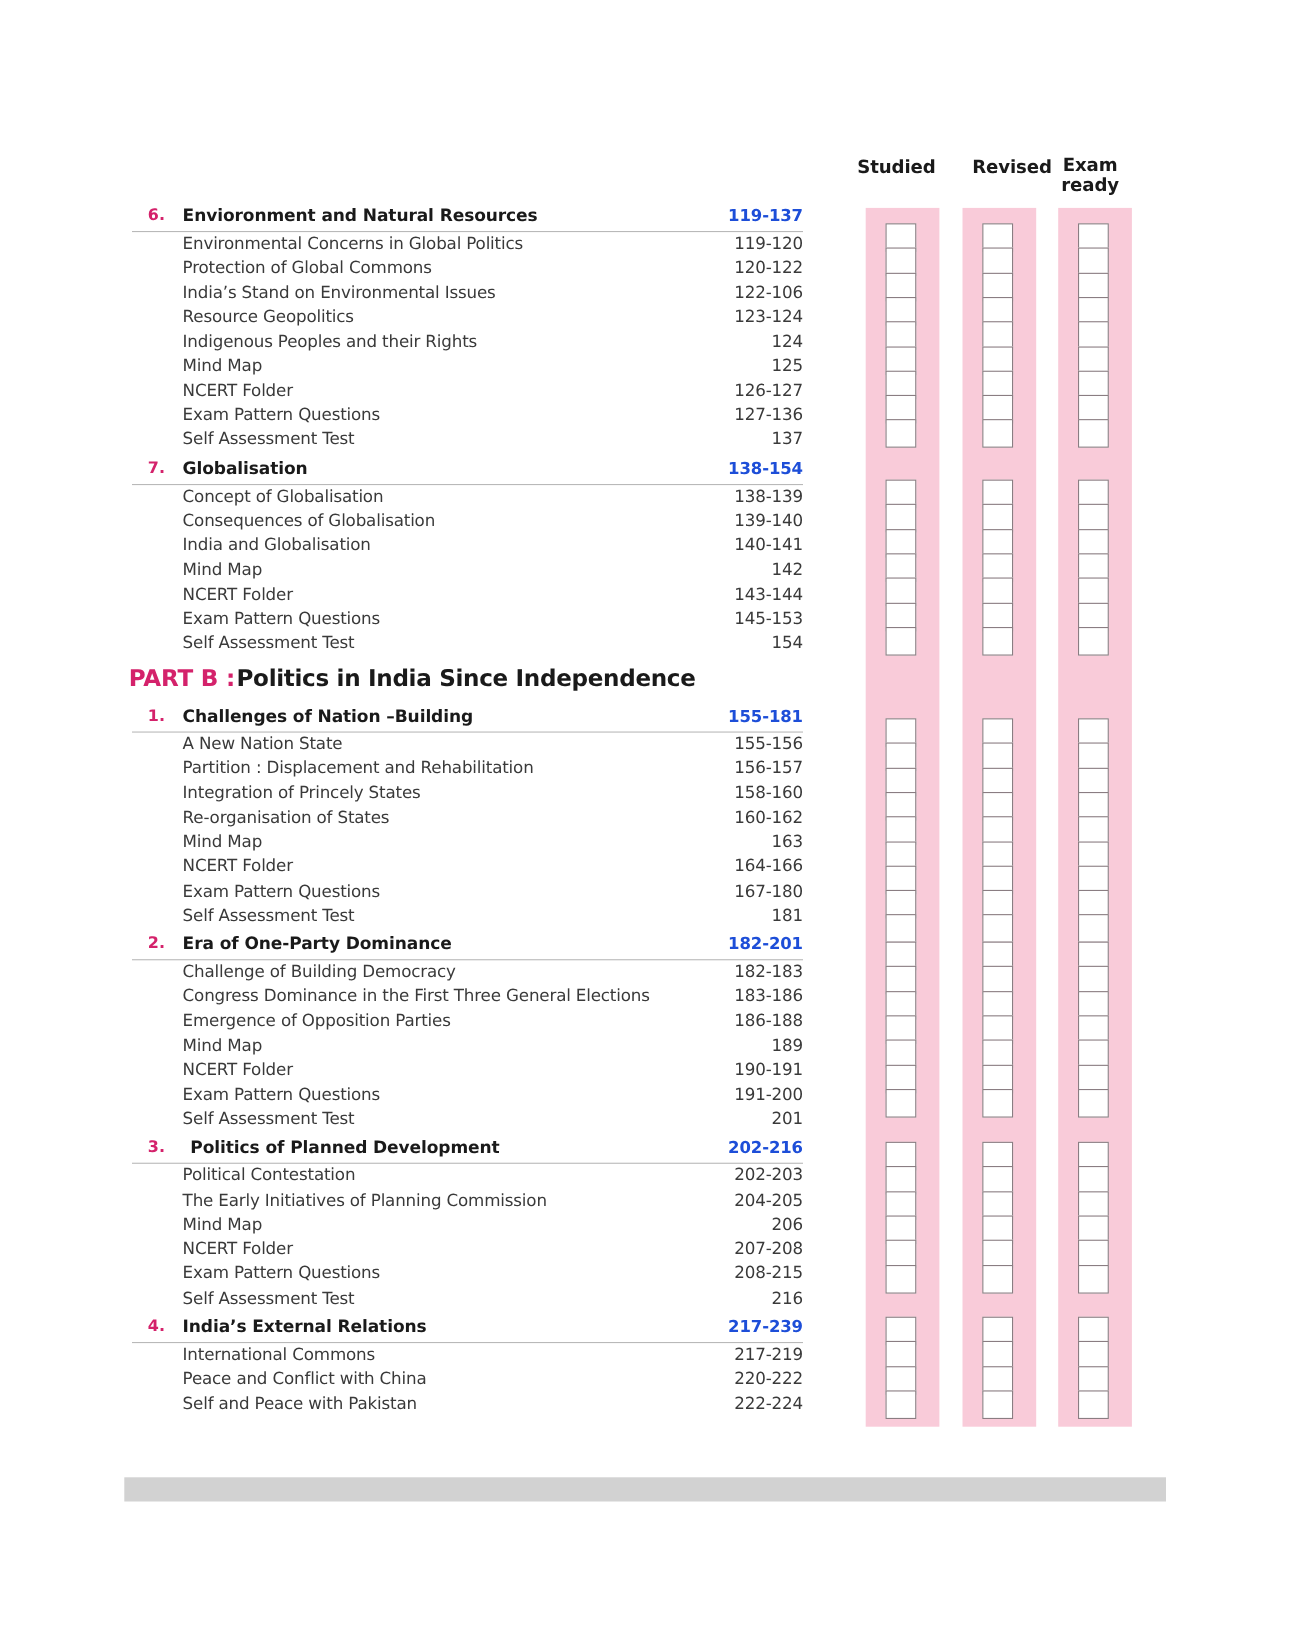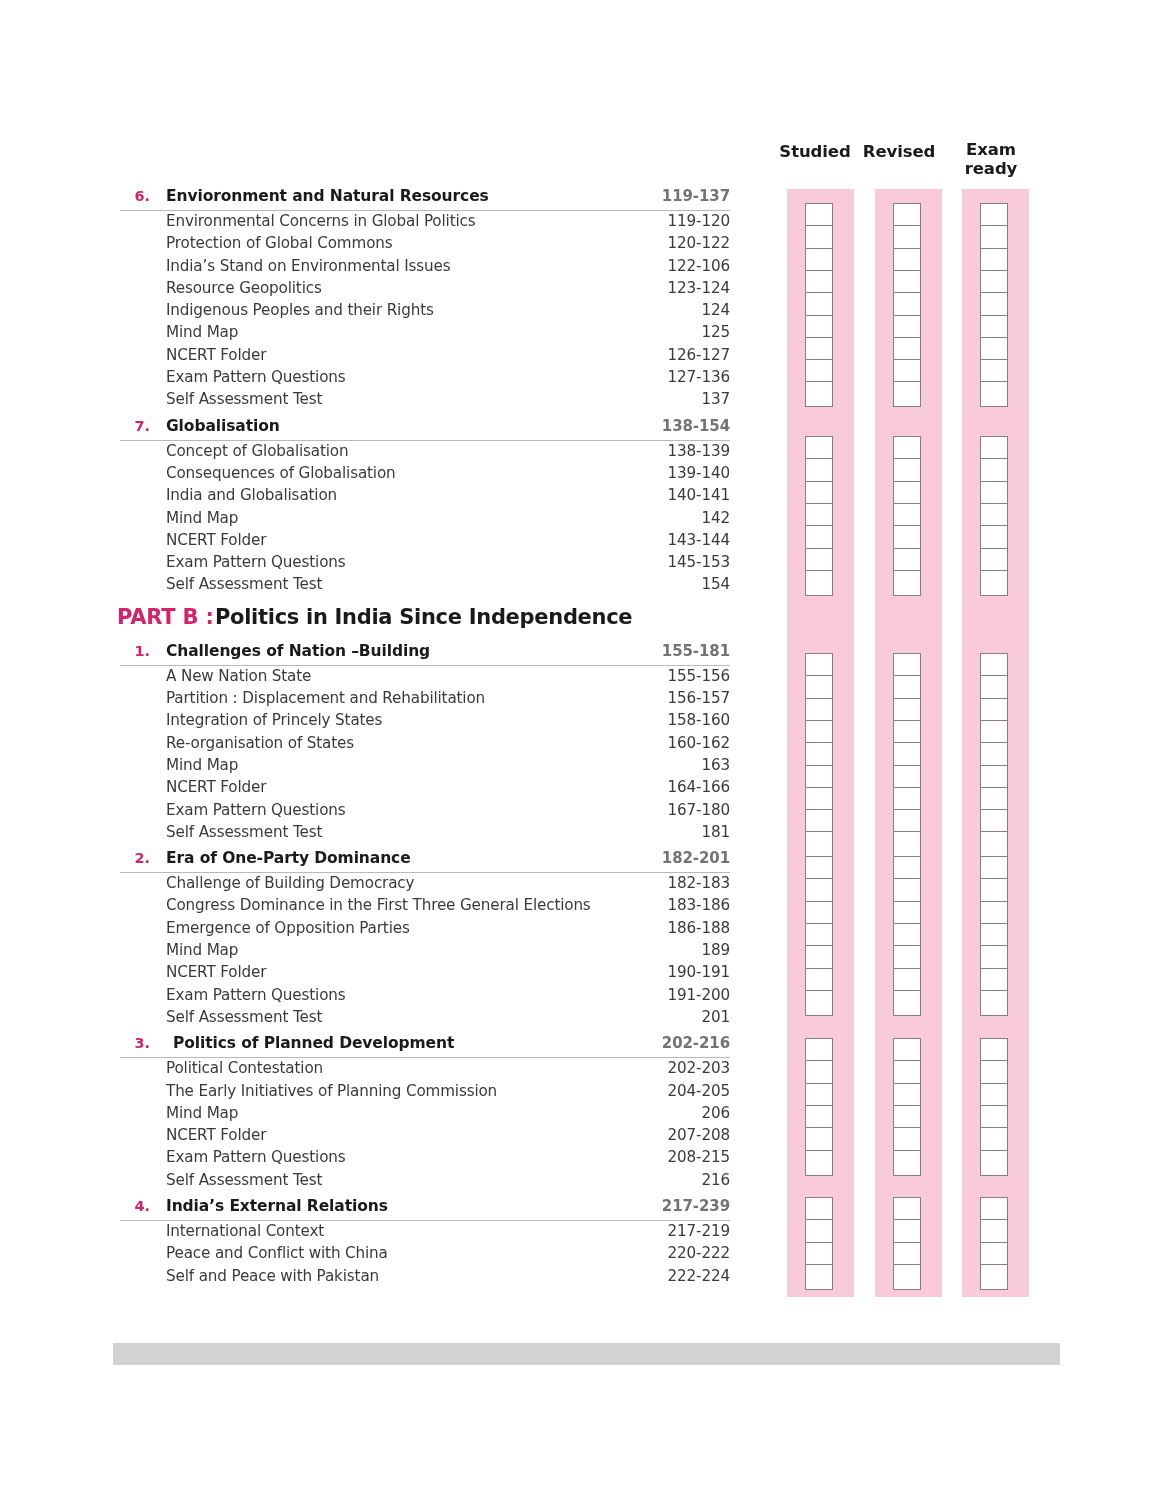--- a/index.html
+++ b/index.html
@@ -30,21 +30,21 @@
     top: 0;
     width: 90px;
     text-align: center;
     font-size: 16.5px;
     font-weight: bold;
     color: #1a1a1a;
     line-height: 1.14;
     letter-spacing: -0.1px;
   }
   .col-header.h1 { left: 0px; }
-  .col-header.h2 { left: 84px; }
+  .col-header.h2 { left: 105px; }
   .col-header.h3 { left: 176px; top: -2px; }
 
   
   .track-col {
     position: absolute;
     top: 189px;
     width: 67px;
     height: 1108px;
     background: #f9cbd9;
   }
@@ -95,21 +95,21 @@
     color: #1a1a1a;
     letter-spacing: -0.1px;
   }
   .chapter-head.indent .title { left: 53px; }
   .chapter-head .pages {
     position: absolute;
     right: 0px;
     top: 1px;
     font-size: 15px;
     font-weight: bold;
-    color: #737373;
+    color: #1d4ed8;
     letter-spacing: -0.1px;
   }
 
   .sub-row {
     position: relative;
     height: 22.3px;
   }
   .sub-row .s-title {
     position: absolute;
     left: 46px;
@@ -488,21 +488,21 @@
       <span class="s-title">Self Assessment Test</span>
       <span class="s-pages">216</span>
     </div>
     <div class="gap-small"></div>
     <div class="chapter-head">
       <span class="num">4.</span>
       <span class="title">India’s External Relations</span>
       <span class="pages">217-239</span>
     </div>
     <div class="sub-row">
-      <span class="s-title">International Context</span>
+      <span class="s-title">International Commons</span>
       <span class="s-pages">217-219</span>
     </div>
     <div class="sub-row">
       <span class="s-title">Peace and Conflict with China</span>
       <span class="s-pages">220-222</span>
     </div>
     <div class="sub-row">
       <span class="s-title">Self and Peace with Pakistan</span>
       <span class="s-pages">222-224</span>
     </div>

